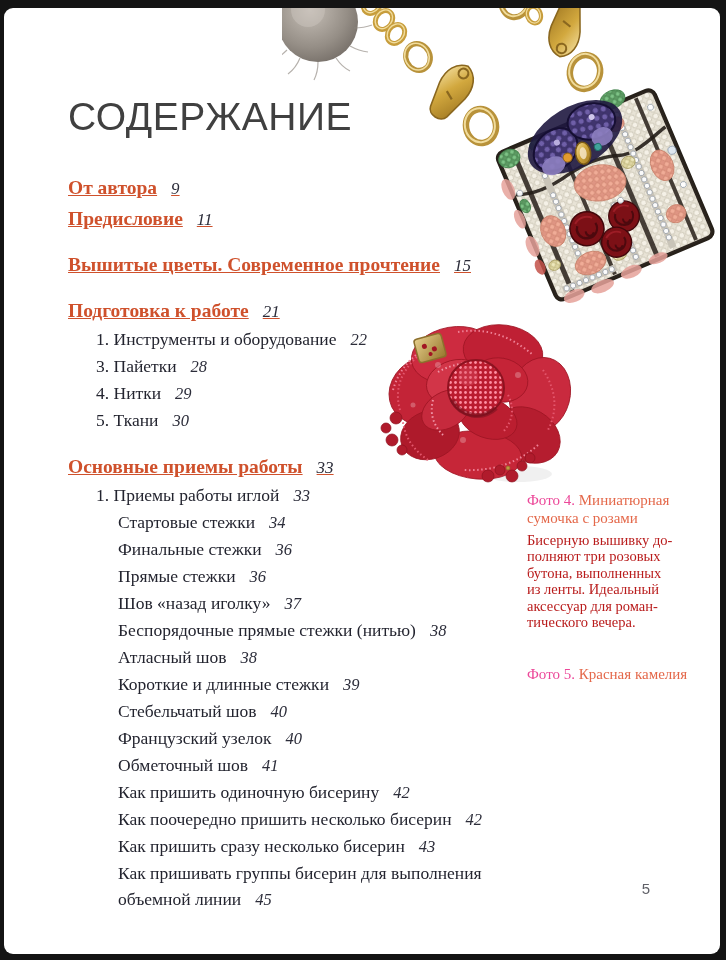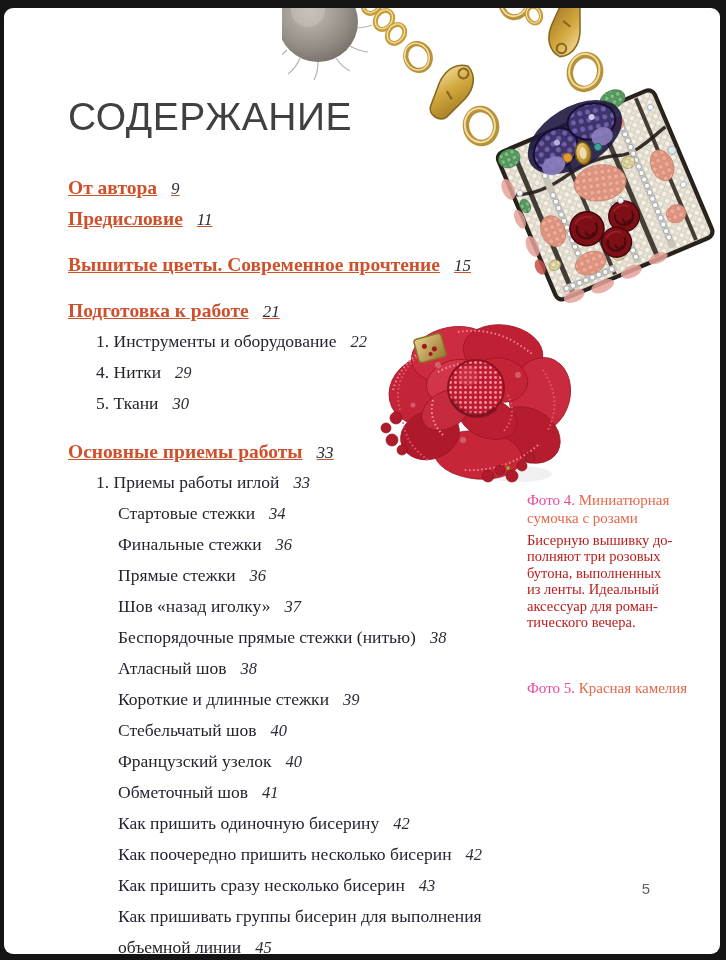--- a/index.html
+++ b/index.html
@@ -14,34 +14,34 @@
   }
   
   .page-title{
     position:absolute;left:64px;top:62px;
     font-family:"Liberation Sans", sans-serif;
     font-size:39px;line-height:1.1;letter-spacing:.5px;
     color:#404040;font-weight:400;
   }
   
   .toc{position:absolute;left:64px;top:166px;width:458px;}
-  .row{font-size:17.5px;line-height:31px;color:#23242f;}
+  .row{font-size:17.5px;line-height:26px;color:#23242f;}
   .row .t{white-space:pre-line;}
   .row.section{font-size:19.5px;line-height:28px;color:#cf512c;font-weight:bold;text-decoration:underline;}
   .row.l1{padding-left:28px;}
   .row.l2{padding-left:50px;}
   .row.mt-sm{margin-top:2px;}
   .row.mt-md{margin-top:17px;}
   .row.mt-lg{margin-top:19px;}
   .p{font-style:italic;font-weight:normal;margin-left:14px;font-size:16.5px;color:#2c2d3a;}
   .section .p{font-size:17px;color:#2c2d3a;}
   
   .cap{position:absolute;left:523px;width:168px;}
   .cap.c4{top:484px;}
-  .cap.c5{top:672px;}
+  .cap.c5{top:658px;}
   .cap .hdr{font-size:15px;line-height:17.5px;}
   .cap .hdr .lbl{color:#ec4899;}
   .cap .hdr .ttl{color:#e4684a;}
   .cap .body{margin-top:5px;font-size:14.5px;line-height:16.4px;color:#b91c1c;white-space:pre-line;}
   
   .folio{
     position:absolute;left:630px;top:872px;width:24px;text-align:center;
     font-family:"Liberation Sans", sans-serif;font-size:15px;color:#606168;
   }
   
@@ -358,20 +358,21 @@
   </div>
 
   <h1 class="page-title">СОДЕРЖАНИЕ</h1>
 
   <div class="toc">
     <div class="row section"><span class="t">От автора</span><span class="p">9</span></div>
     <div class="row section mt-sm"><span class="t">Предисловие</span><span class="p">11</span></div>
     <div class="row section mt-md"><span class="t">Вышитые цветы. Современное прочтение</span><span class="p">15</span></div>
     <div class="row section mt-md"><span class="t">Подготовка к работе</span><span class="p">21</span></div>
     <div class="row l1"><span class="t">1. Инструменты и оборудование</span><span class="p">22</span></div>
+    <div class="row l1"><span class="t">3. Пайетки</span><span class="p">28</span></div>
     <div class="row l1"><span class="t">4. Нитки</span><span class="p">29</span></div>
     <div class="row l1"><span class="t">5. Ткани</span><span class="p">30</span></div>
     <div class="row section mt-lg"><span class="t">Основные приемы работы</span><span class="p">33</span></div>
     <div class="row l1"><span class="t">1. Приемы работы иглой</span><span class="p">33</span></div>
     <div class="row l2"><span class="t">Стартовые стежки</span><span class="p">34</span></div>
     <div class="row l2"><span class="t">Финальные стежки</span><span class="p">36</span></div>
     <div class="row l2"><span class="t">Прямые стежки</span><span class="p">36</span></div>
     <div class="row l2"><span class="t">Шов «назад иголку»</span><span class="p">37</span></div>
     <div class="row l2"><span class="t">Беспорядочные прямые стежки (нитью)</span><span class="p">38</span></div>
     <div class="row l2"><span class="t">Атласный шов</span><span class="p">38</span></div>

